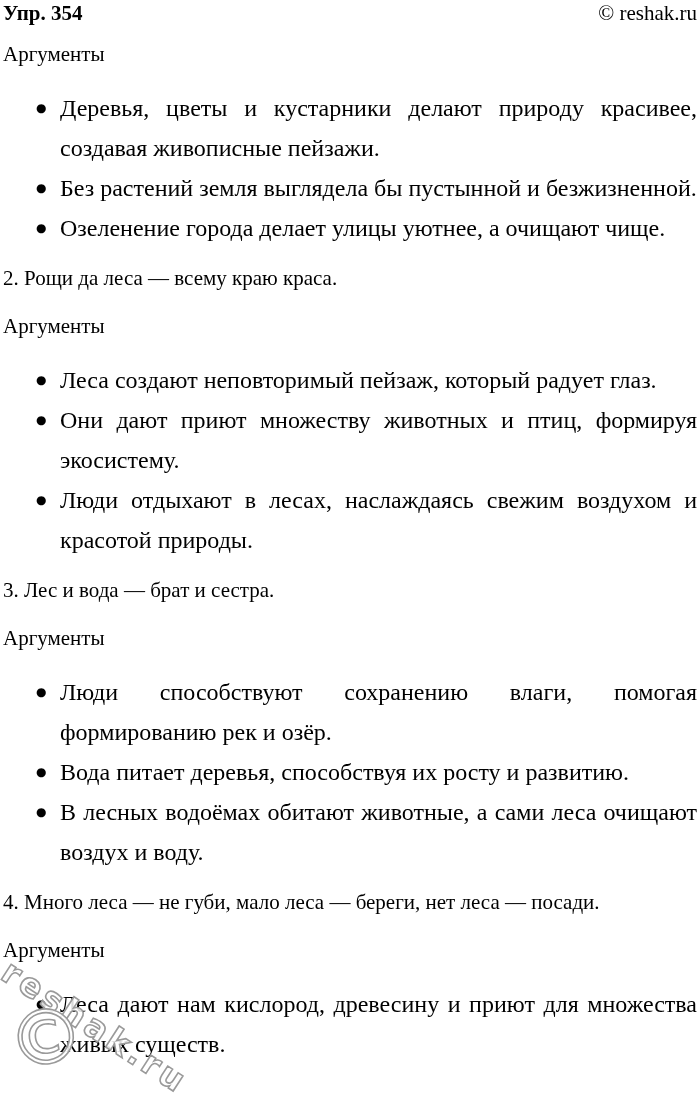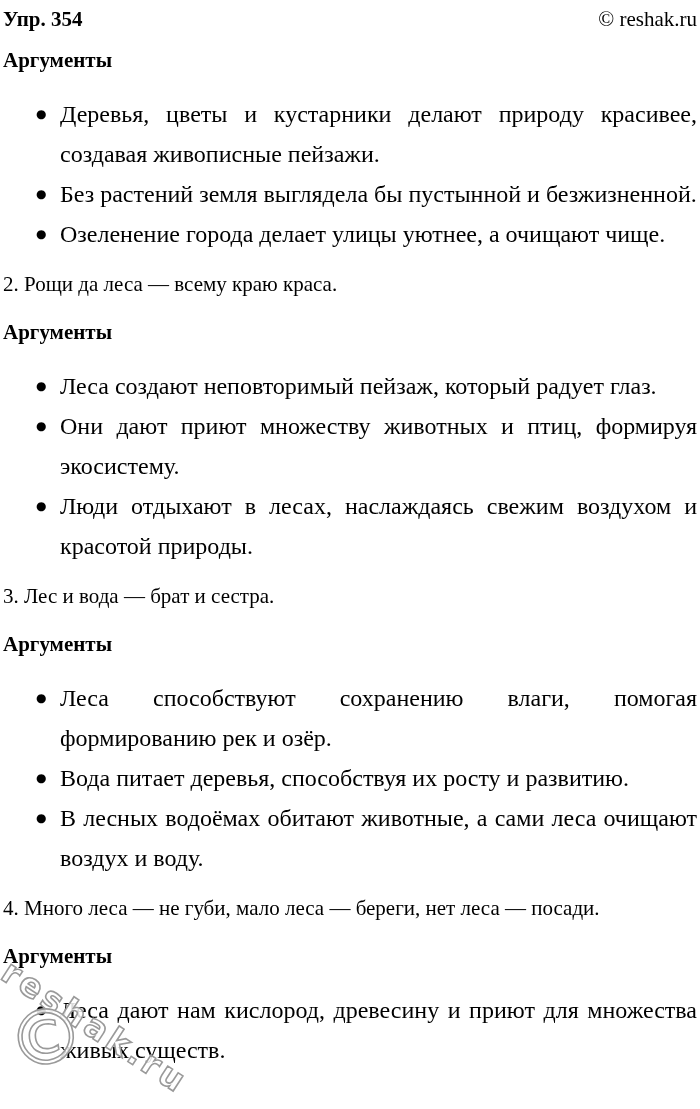--- a/index.html
+++ b/index.html
@@ -4,28 +4,28 @@
 <style>
   html,body { margin:0; padding:0; }
   body {
     width:700px; height:1109px;
     background:#ffffff;
     color:#000000;
     font-family:"Liberation Serif","DejaVu Serif",serif;
     overflow:hidden;
     position:relative;
   }
-  .page { padding:6px 3px 0 3px; position:relative; }
+  .page { padding:0 3px 0 3px; position:relative; }
 
   .hdr { display:flex; justify-content:space-between; align-items:baseline;
          font-size:21px; line-height:26px; }
   .hdr-title { font-weight:bold; }
 
   .statement { font-size:21px; line-height:40px; margin-top:10px; }
-  .arg-label { font-size:21px; line-height:40px; margin-top:8px;font-weight:bold; }
+  .arg-label { font-size:21px; line-height:40px; margin-top:8px; }
 
   .list { margin-top:14px; padding-left:33px; }
   .bullet { display:flex; }
   .dot { flex:0 0 24px; font-size:12px; line-height:40px;
          font-family:"DejaVu Sans",sans-serif; }
   .btext { flex:1; font-size:24px; line-height:40px; text-align:justify; }
 
   
   .watermark { position:absolute; left:0; top:0; width:700px; height:1109px;
                pointer-events:none; }
@@ -87,21 +87,21 @@
       <span class="dot">●</span>
       <div class="btext">Люди отдыхают в лесах, наслаждаясь свежим воздухом и красотой природы.</div>
     </div>
   </div>
 
   <div class="statement">3. Лес и вода — брат и сестра.</div>
   <div class="arg-label">Аргументы</div>
   <div class="list">
     <div class="bullet">
       <span class="dot">●</span>
-      <div class="btext">Леса способствуют сохранению влаги, помогая формированию рек и озёр.</div>
+      <div class="btext">Люди способствуют сохранению влаги, помогая формированию рек и озёр.</div>
     </div>
     <div class="bullet">
       <span class="dot">●</span>
       <div class="btext">Вода питает деревья, способствуя их росту и развитию.</div>
     </div>
     <div class="bullet">
       <span class="dot">●</span>
       <div class="btext">В лесных водоёмах обитают животные, а сами леса очищают воздух и воду.</div>
     </div>
   </div>

